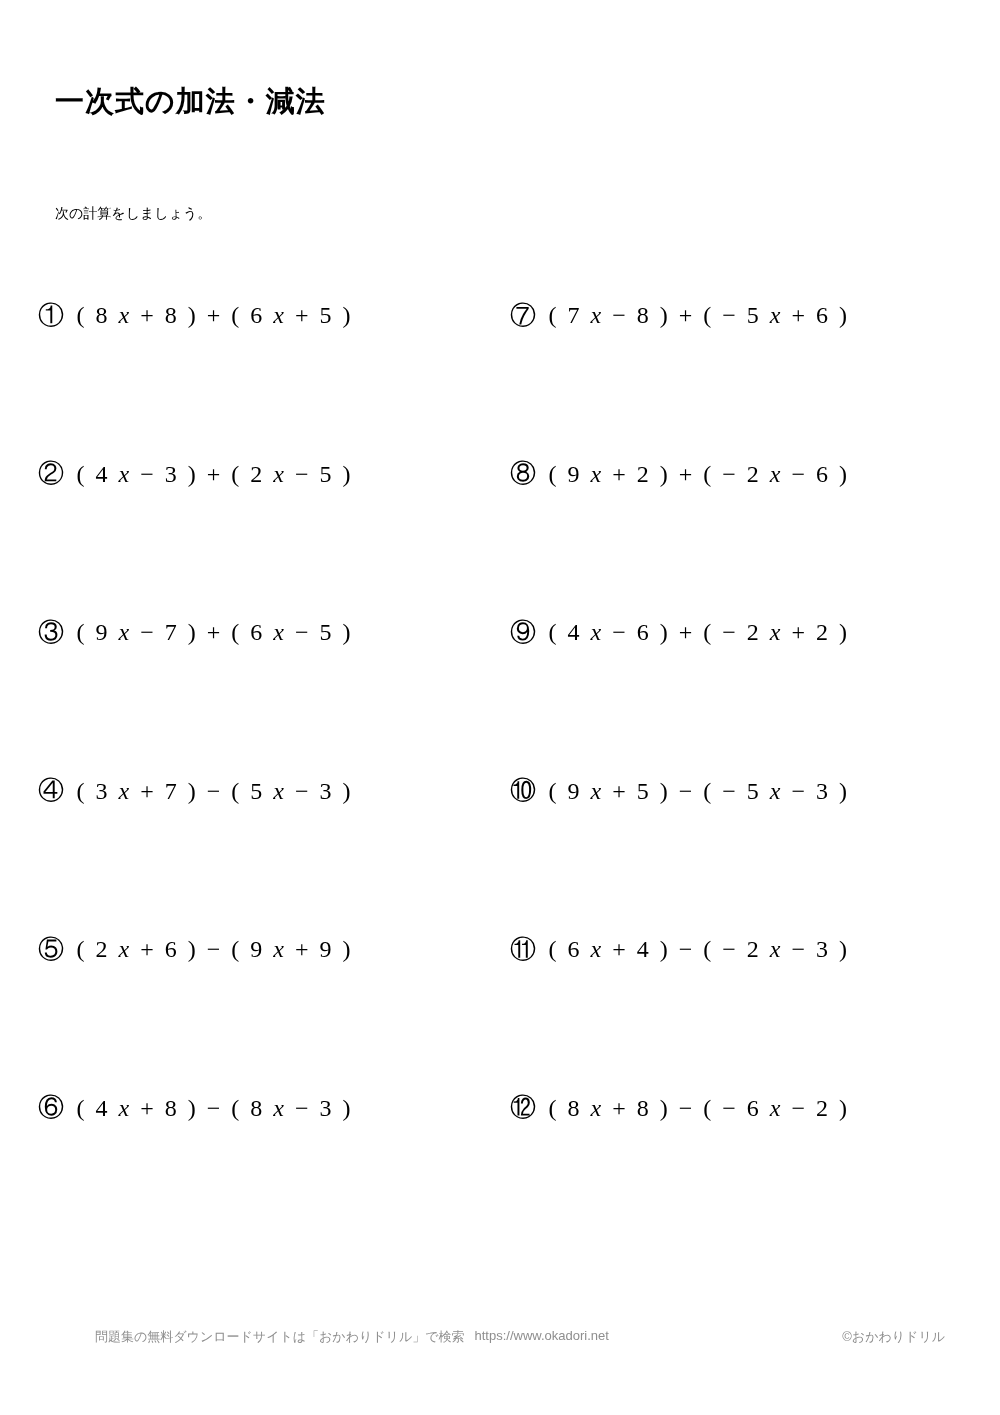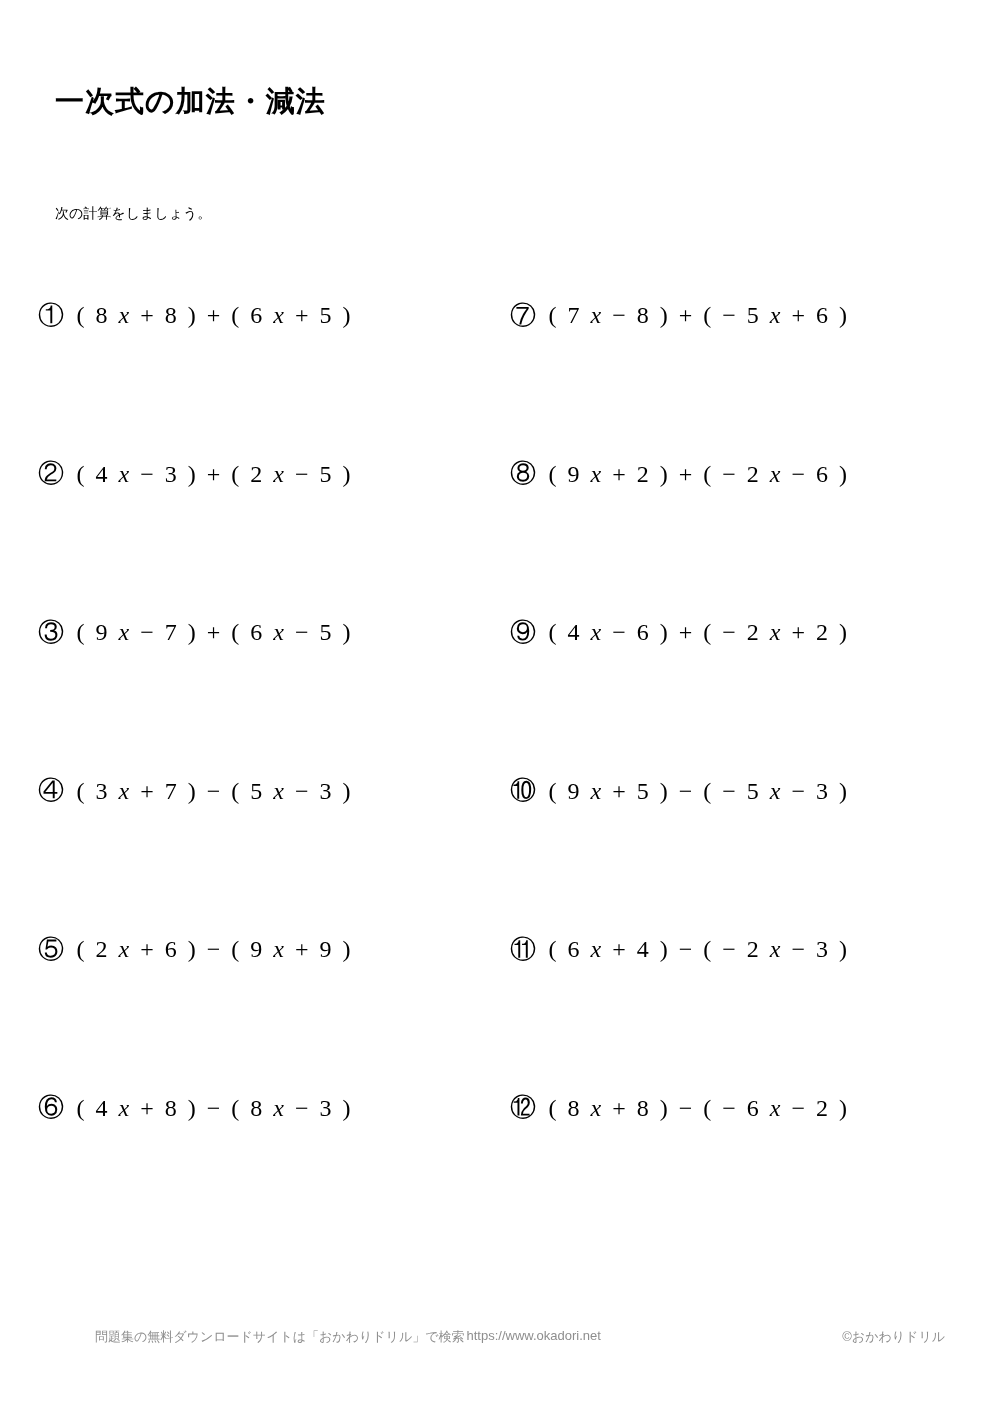--- a/index.html
+++ b/index.html
@@ -71,21 +71,21 @@
     right: 55px;
     top: 1328px;
     display: flex;
     justify-content: space-between;
     align-items: baseline;
     font-size: 13px;
     color: #8e8e8e;
   }
   .footer-left {
     display: inline-flex;
-    gap: 2px;
+    gap: 10px;
     padding-left: 40px;
   }
 </style>
 </head>
 <body>
 
 <div class="page">
 
   <div class="title">一次式の加法・減法</div>
 

